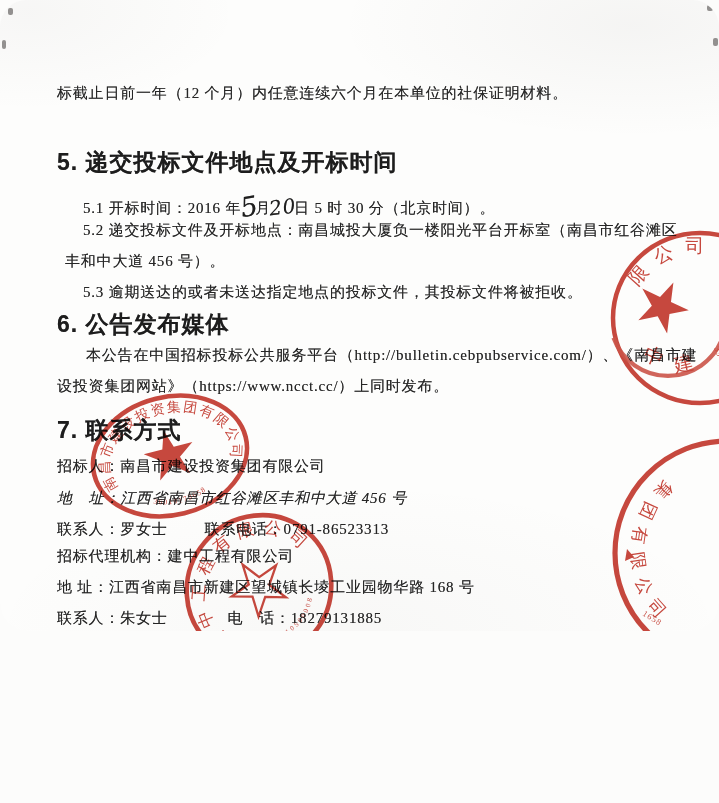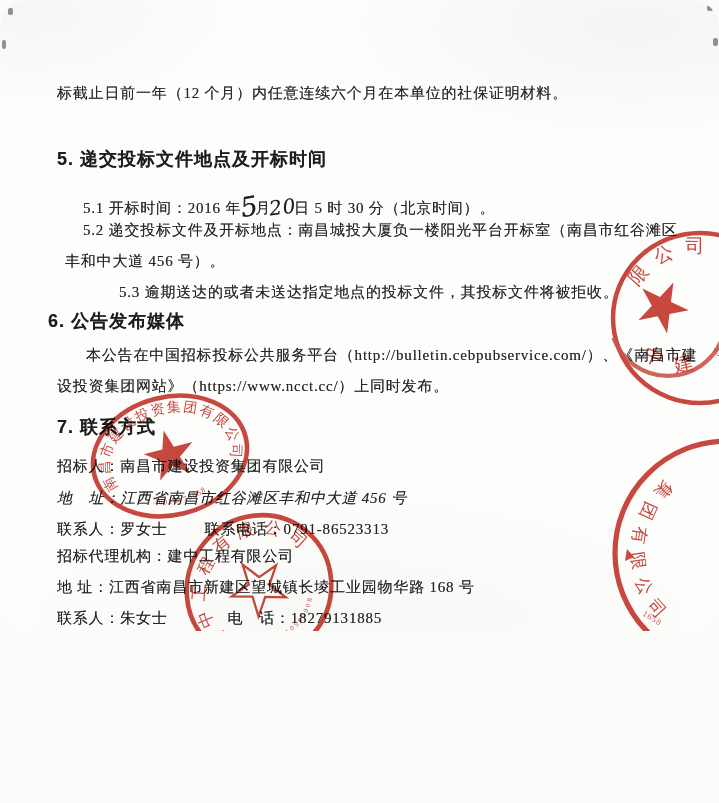--- a/index.html
+++ b/index.html
@@ -18,21 +18,21 @@
     border-radius: 27px;
   }
   .line{
     position:absolute;white-space:nowrap;color:#262626;
     font-size:15px;letter-spacing:0.8px;
     text-shadow:0 0 0.5px rgba(20,20,20,0.55);
   }
   .heading{
     position:absolute;white-space:nowrap;color:#1d1d1d;
     font-family:"Liberation Sans","DejaVu Sans",sans-serif;
-    font-weight:bold;font-size:18px;letter-spacing:1px;
+    font-weight:bold;font-size:23px;letter-spacing:1px;
     text-shadow:0 0 0.6px rgba(0,0,0,0.5);
   }
   .hw{
     display:inline-block;
     font-family:"DejaVu Serif",serif;font-style:italic;
     color:#1f1f1f;text-shadow:0 0 0.4px rgba(0,0,0,0.5);
   }
   .hw-month{font-size:27px;transform:rotate(-10deg) translateY(3px);margin:0 -3px 0 -1px;}
   .hw-day{font-size:20px;transform:rotate(-7deg) translateY(1px);margin:0 -2px;}
   .inline-gap1{display:inline-block;width:37px;}
@@ -50,23 +50,23 @@
 <div class="page">
 
   <div class="line" style="left:57px;top:84px;">标截止日前一年（12 个月）内任意连续六个月在本单位的社保证明材料。</div>
 
   <div class="heading" style="left:57px;top:147px;">5. 递交投标文件地点及开标时间</div>
 
   <div class="line" style="left:83px;top:188px;"><span>5.1 开标时间：2016 年</span><span class="hw hw-month">5</span><span>月</span><span class="hw hw-day">20</span><span>日 5 时 30 分（北京时间）。</span></div>
 
   <div class="line" style="left:83px;top:221px;">5.2 递交投标文件及开标地点：南昌城投大厦负一楼阳光平台开标室（南昌市红谷滩区</div>
   <div class="line" style="left:57px;top:252px;margin-left:8px;">丰和中大道 456 号）。</div>
-  <div class="line" style="left:83px;top:283px;margin-left:36px;">5.3 逾期送达的或者未送达指定地点的投标文件，其投标文件将被拒收。</div>
+  <div class="line" style="left:83px;top:283px;">5.3 逾期送达的或者未送达指定地点的投标文件，其投标文件将被拒收。</div>
 
-  <div class="heading" style="left:48px;top:309px;text-align:center;">6. 公告发布媒体</div>
+  <div class="heading" style="left:57px;top:309px;text-align:center;">6. 公告发布媒体</div>
   <div class="line" style="left:86px;top:346px;">本公告在中国招标投标公共服务平台（http://bulletin.cebpubservice.com/）、《南昌市建</div>
   <div class="line" style="left:57px;top:377px;">设投资集团网站》（https://www.ncct.cc/）上同时发布。</div>
 
   <div class="heading" style="left:57px;top:415px;">7. 联系方式</div>
 
   <div class="line" style="left:57px;top:457px;">招标人：南昌市建设投资集团有限公司</div>
   <div class="line" style="left:57px;top:489px;font-style:italic;">地　址：江西省南昌市红谷滩区丰和中大道 456 号</div>
 
   <div class="line" style="left:57px;top:520px;"><span>联系人：罗女士</span><span class="inline-gap1"></span><span>联系电话：0791-86523313</span></div>
 

